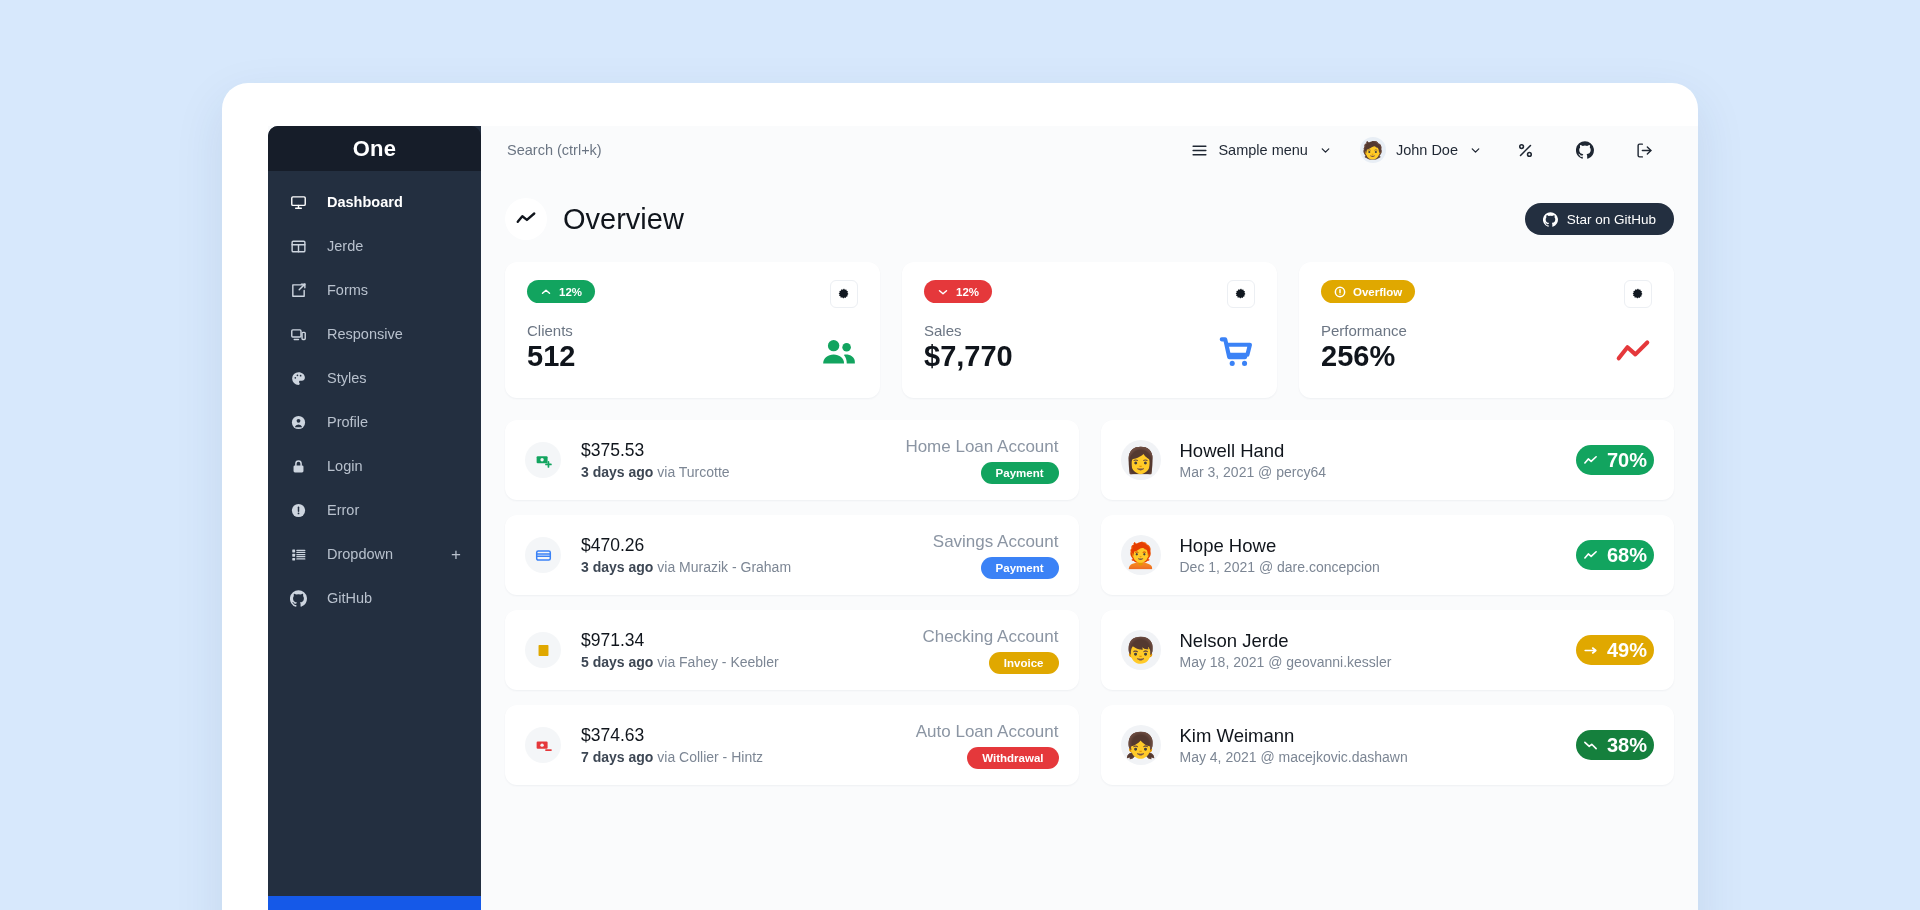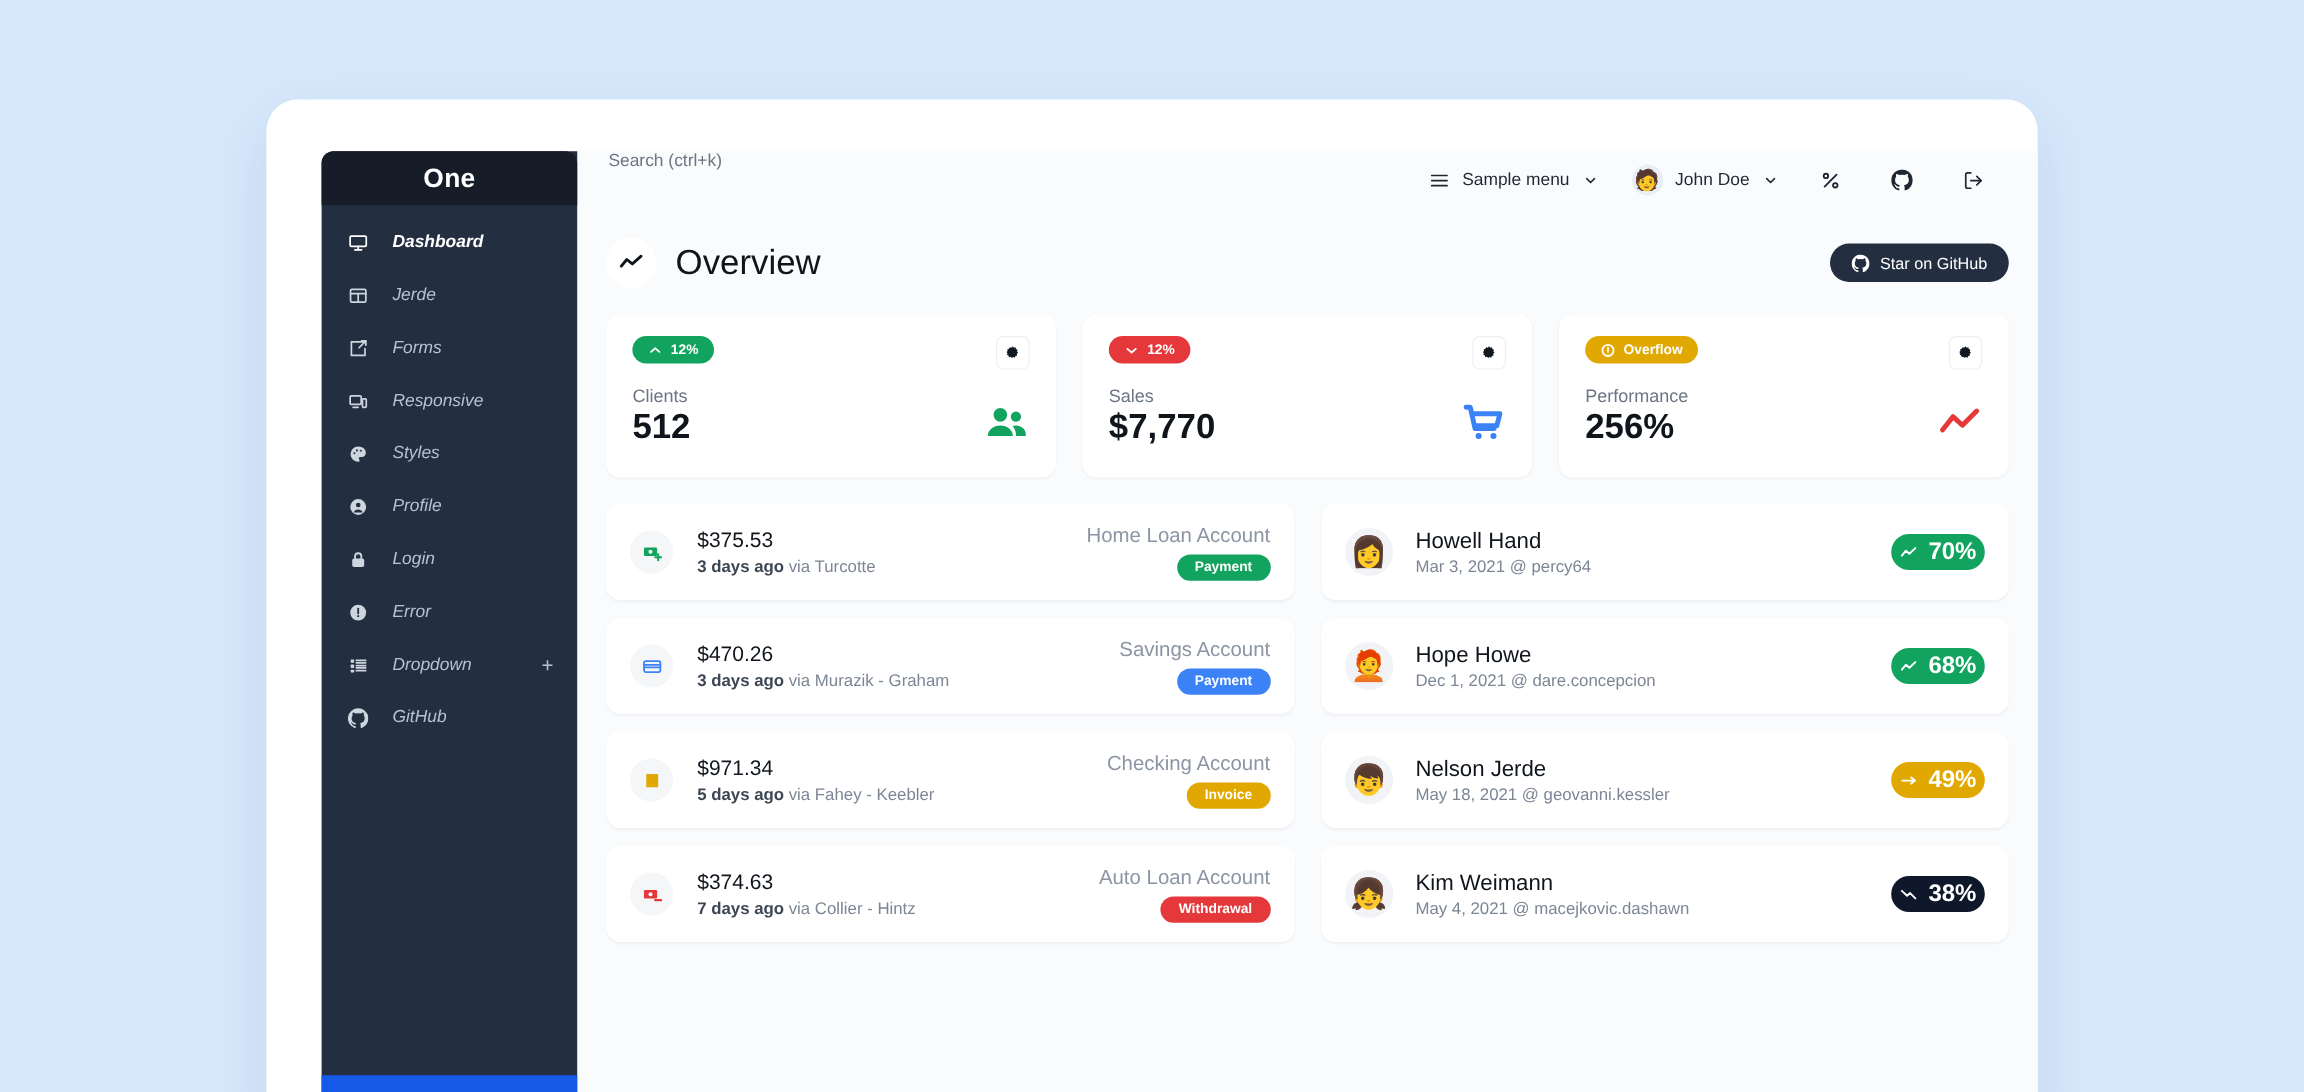--- a/index.html
+++ b/index.html
@@ -53,21 +53,20 @@
   }
   #sidebar-menu { padding-top: 9px; flex: 1 1 auto; }
   .nav-item {
     display: flex; align-items: center;
     height: 44px;
     padding: 0 20px 0 22px;
     color: #b8c1cd;
     font-size: 14.5px;
     cursor: pointer;
     position: relative;
-    font-style: italic;
   }
   .nav-item .nav-ico {
     width: 22px; flex: 0 0 22px;
     display: flex; align-items: center; justify-content: flex-start;
     margin-right: 15px;
     color: #cdd5df;
   }
   .nav-item.active { color: #ffffff; font-weight: bold; }
   .nav-item.active .nav-ico { color: #ffffff; }
   .nav-plus {
@@ -91,21 +90,21 @@
     flex: 1 1 auto;
     display: flex; flex-direction: column;
     min-width: 0;
     background: #fafbfc;
   }
 
   
   #topbar {
     height: 48px;
     flex: 0 0 48px;
-    display: flex; align-items: flex-start;
+    display: flex; align-items: center;
     padding: 0 24px 0 26px;
     background: #fafbfc;
   }
   #search-input {
     border: none; outline: none; background: transparent;
     font-size: 14.5px; color: #5b6676;
     font-family: "Liberation Sans", sans-serif;
     width: 300px;
     padding: 0;
   }
@@ -662,21 +661,21 @@
                   </span>
                   <span>49%</span>
                 </span>
               </div>
               <div class="row-card">
                 <span class="client-avatar">👧</span>
                 <div>
                   <div class="client-name">Kim Weimann</div>
                   <div class="client-meta">May 4, 2021 @ macejkovic.dashawn</div>
                 </div>
-                <span class="perf-pill" style="background:#0f172a">
+                <span class="perf-pill" style="background:#15803d">
                   <span class="pico">
                     <svg width="15" height="15" viewBox="0 0 24 24" fill="none" stroke="currentColor" stroke-width="2.6" stroke-linecap="round" stroke-linejoin="round">
                       <polyline points="3 7 10 13.5 14 10 21 17"></polyline>
                     </svg>
                   </span>
                   <span>38%</span>
                 </span>
               </div>
             </div>
         </section>

